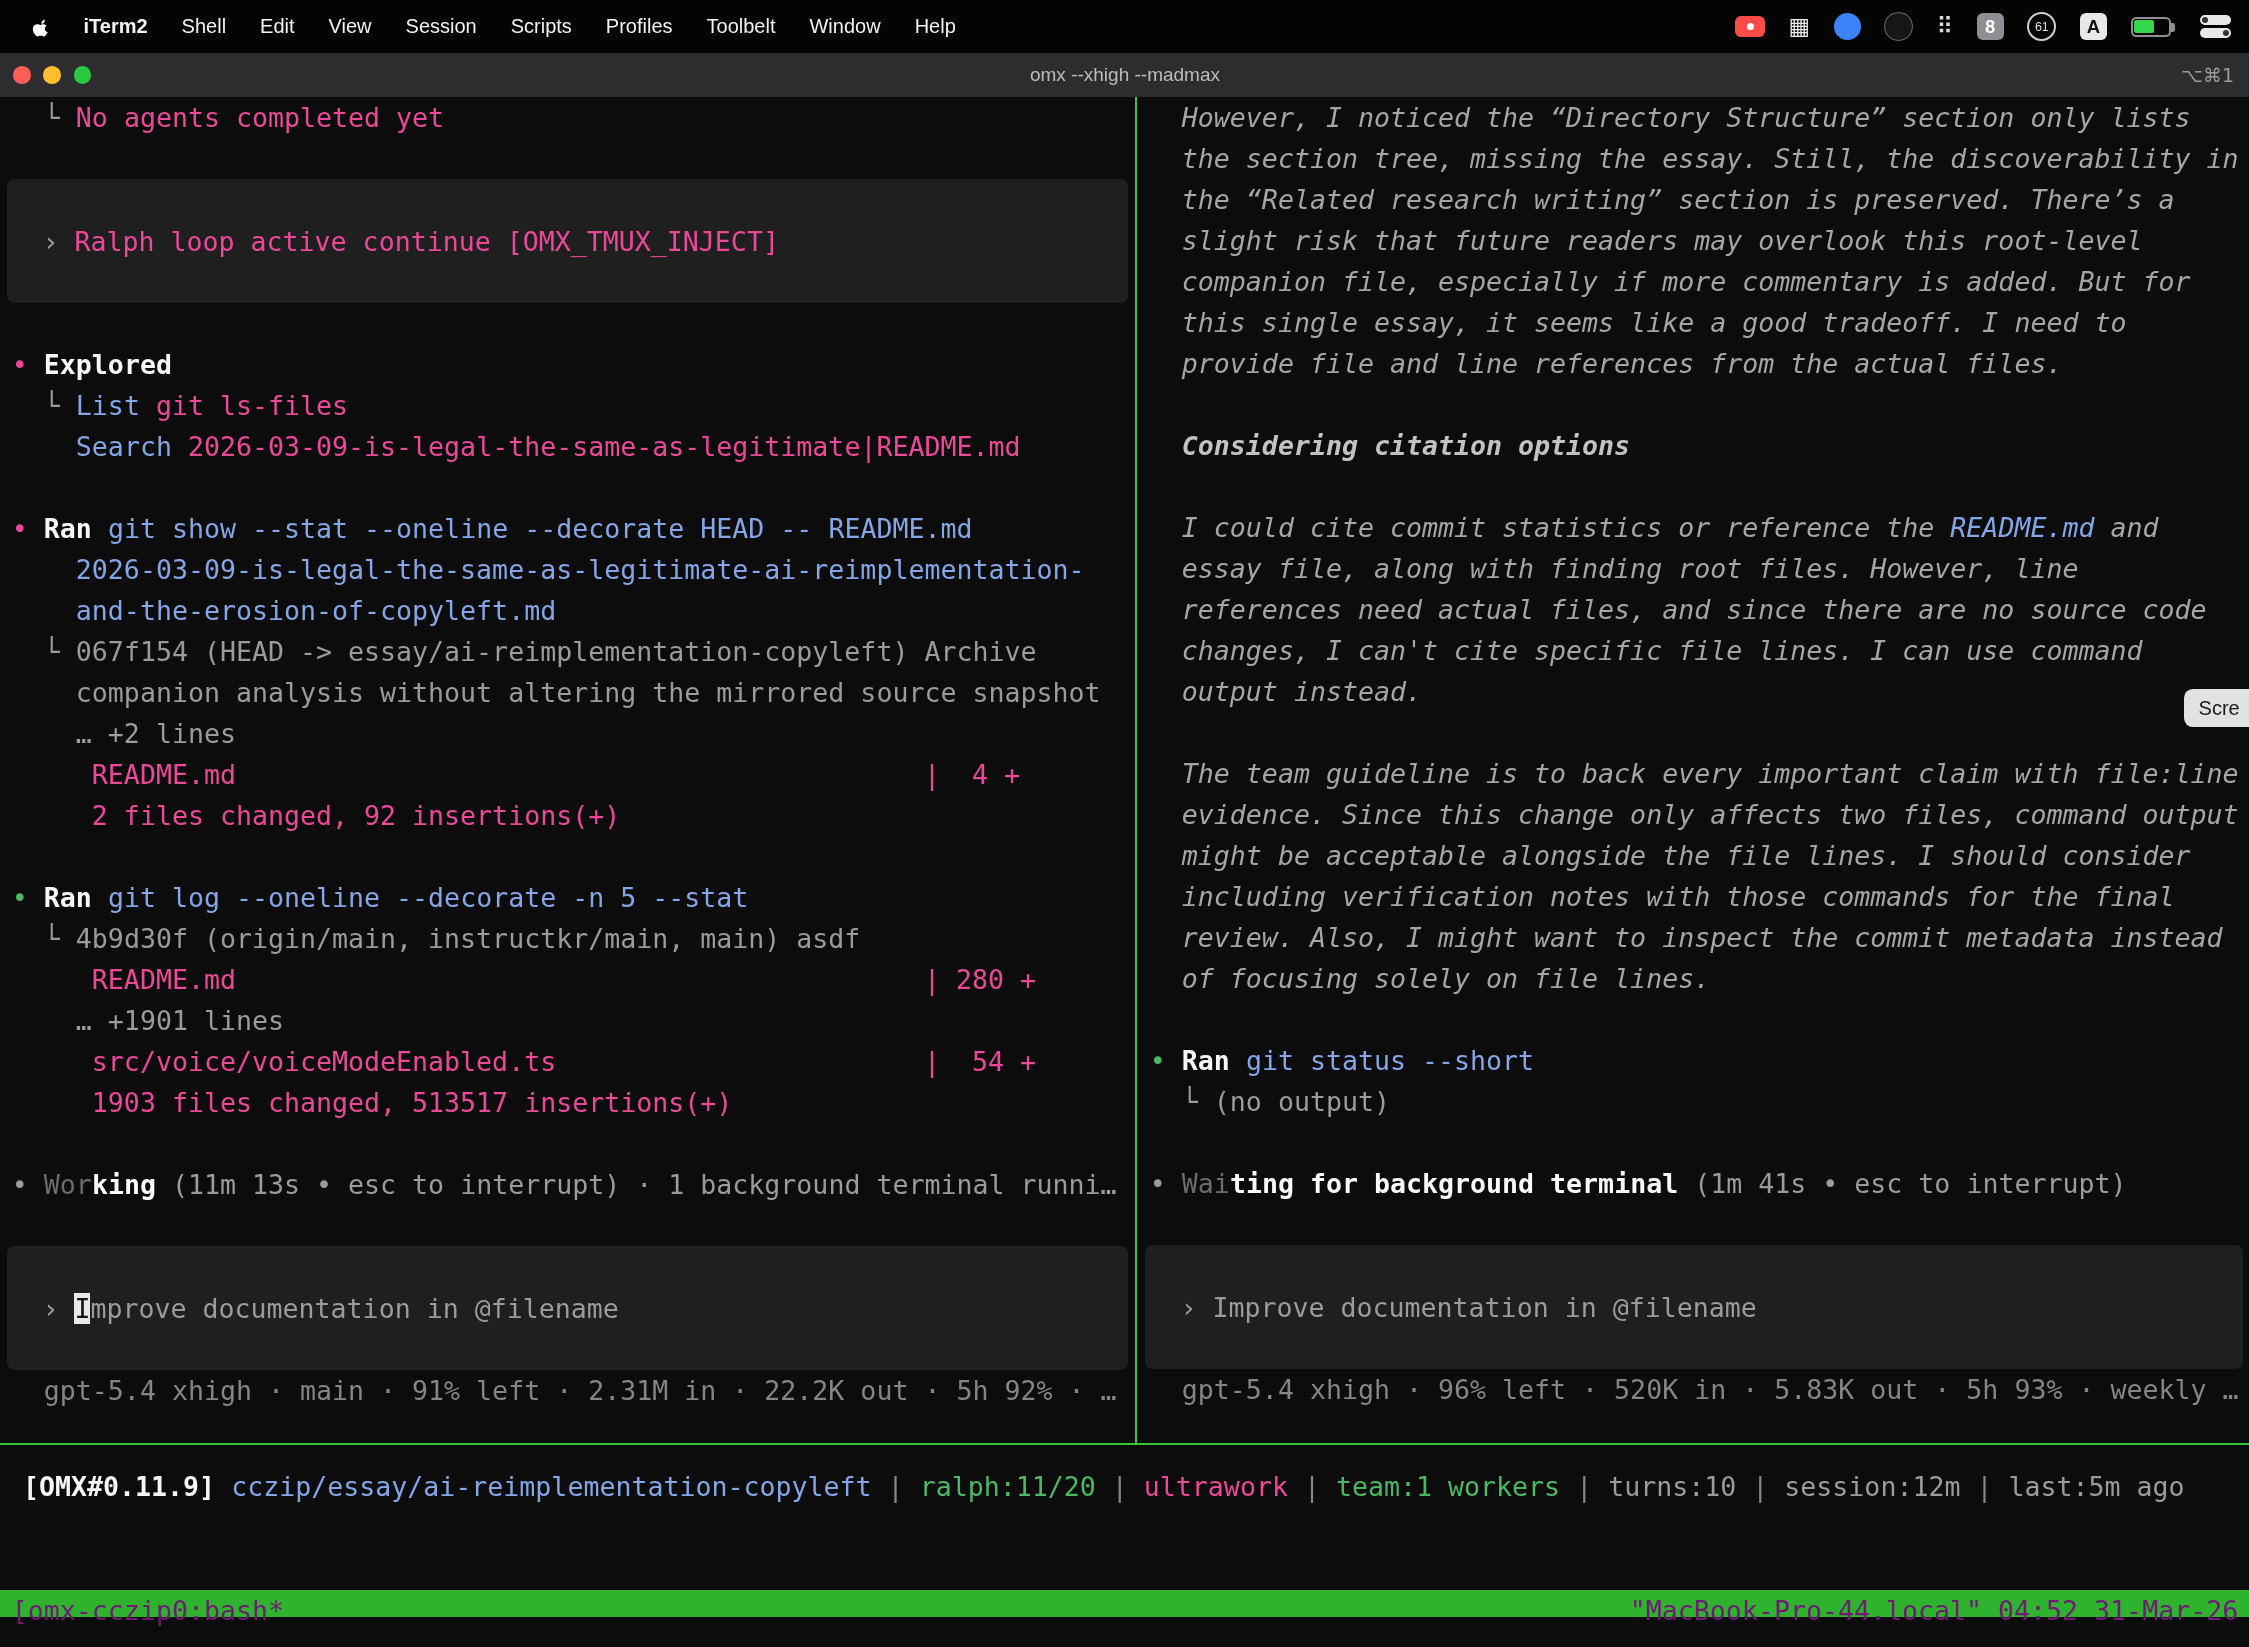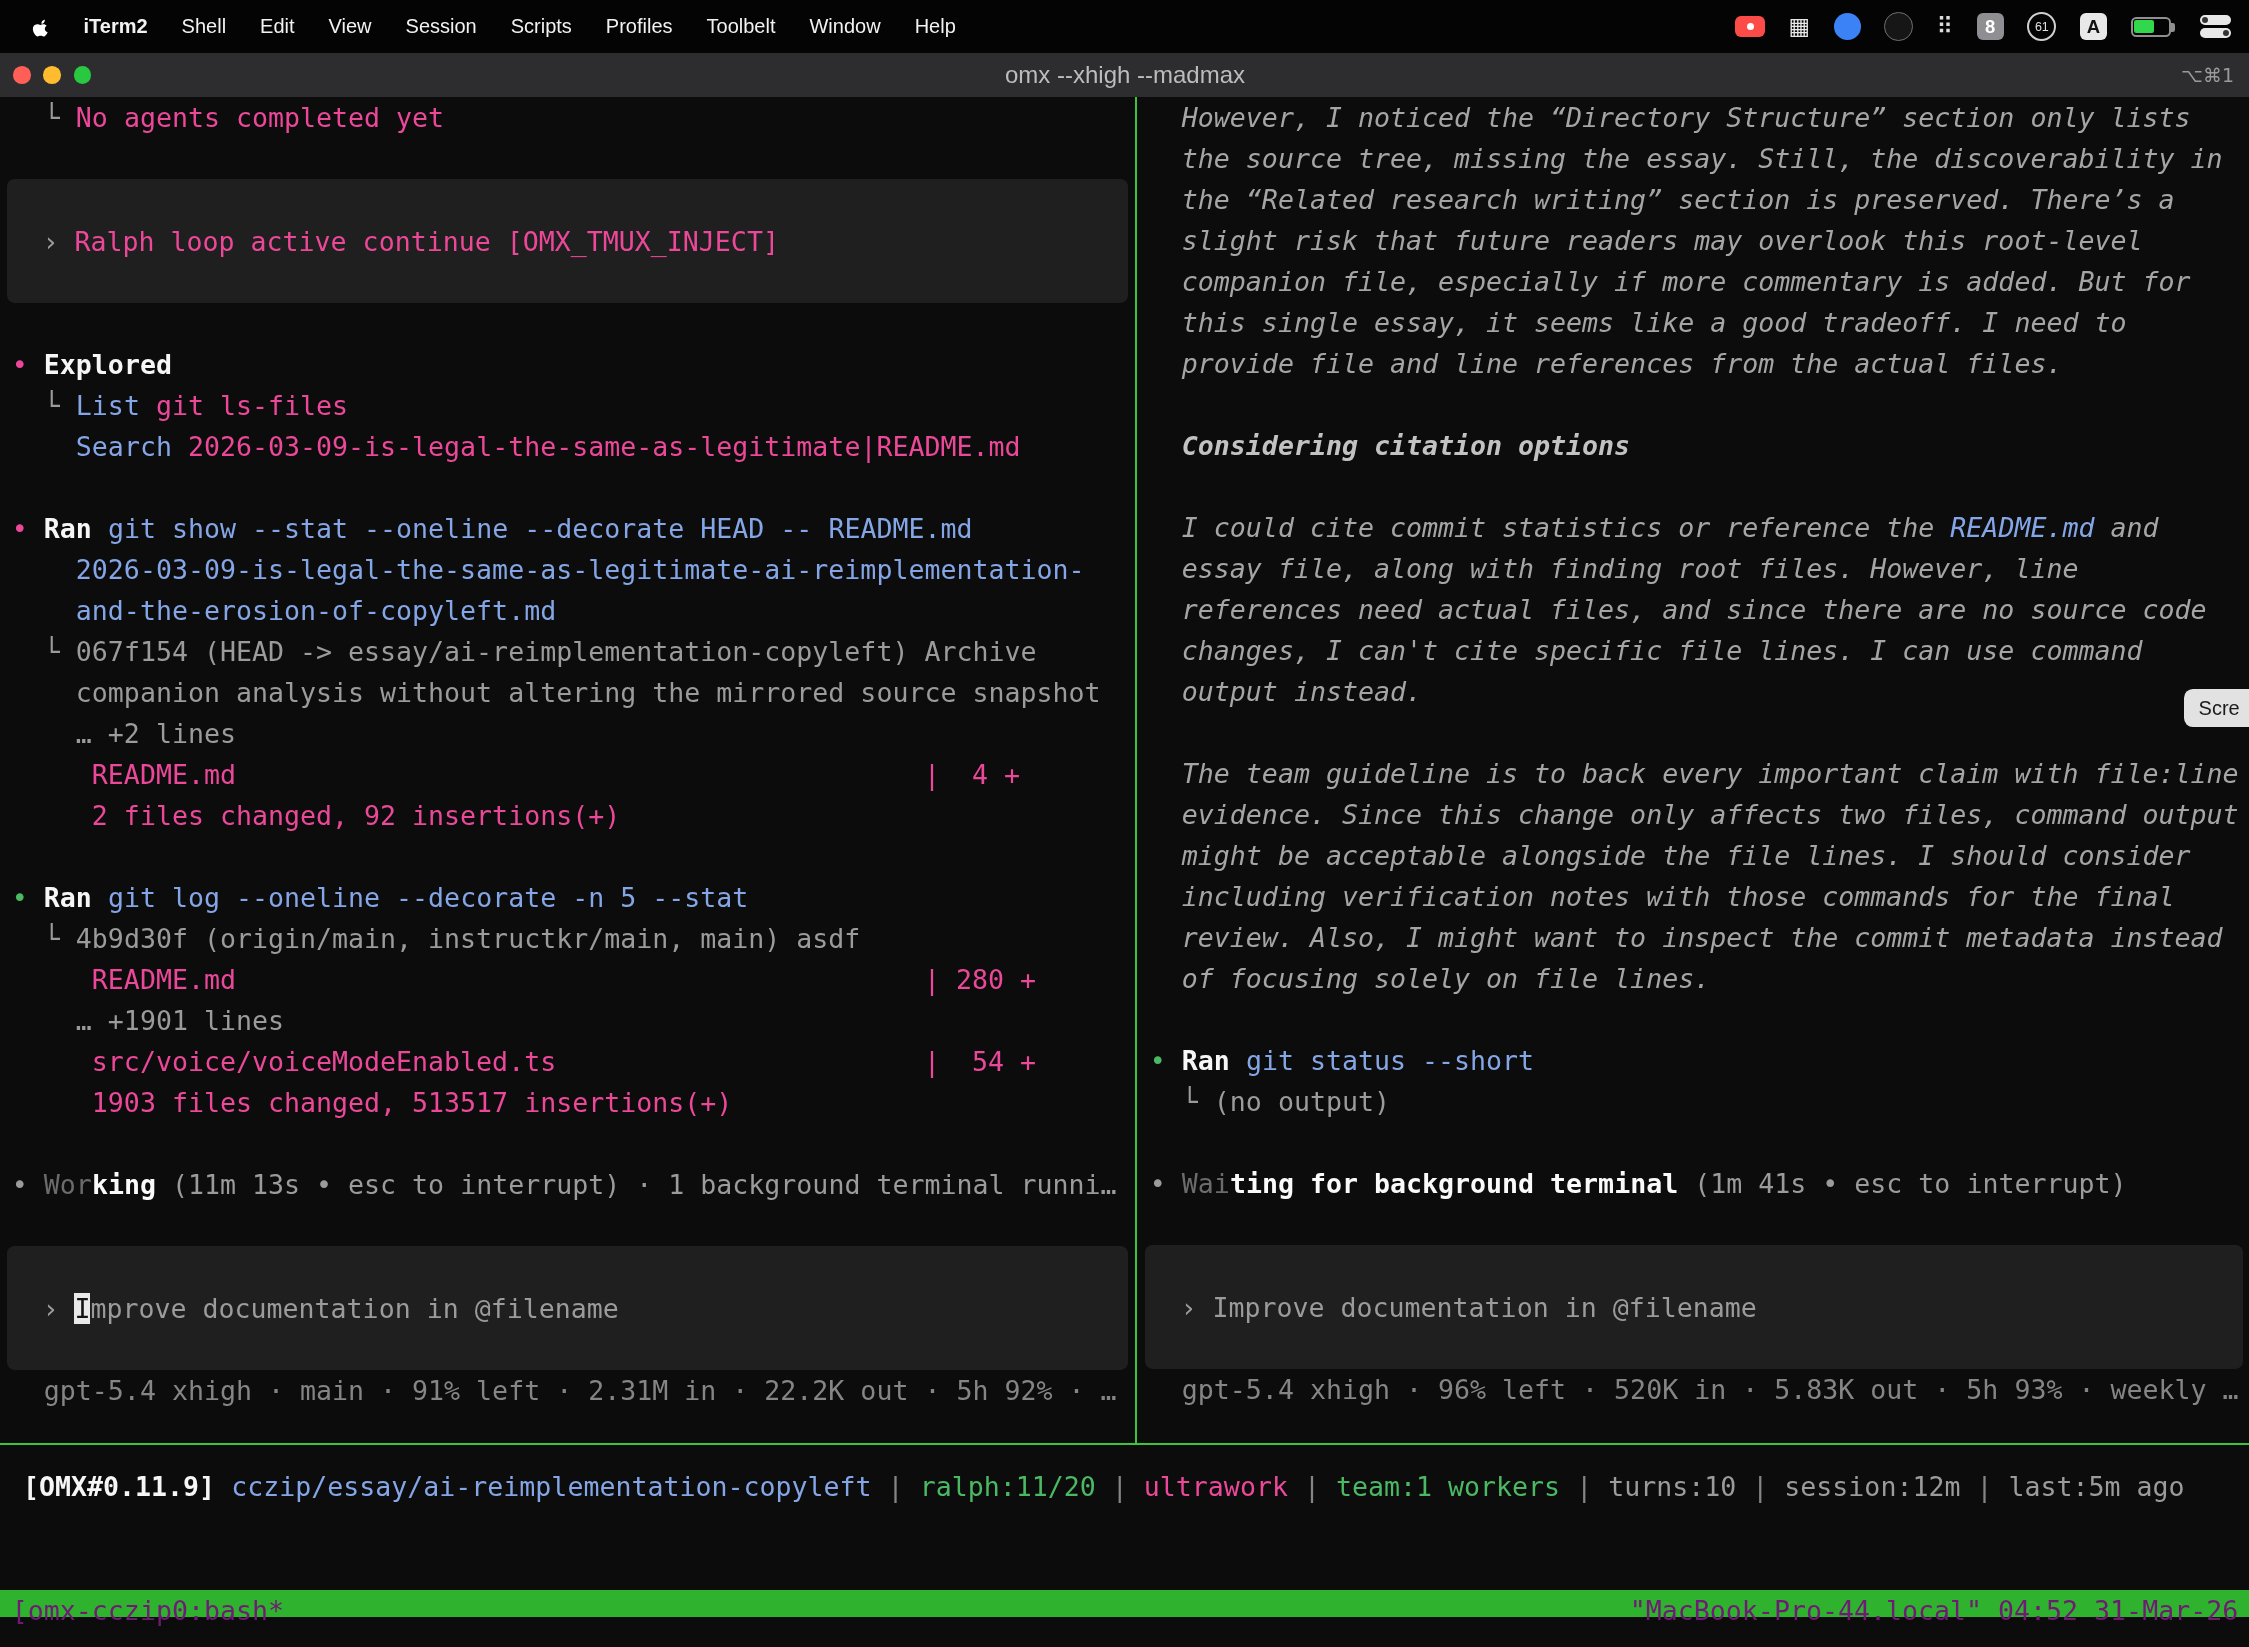--- a/index.html
+++ b/index.html
@@ -29,21 +29,21 @@
   .cc i:first-child::after{left:2.2px;}
   .cc i:last-child::after{right:2.2px;}
 
   
   .titlebar{position:absolute;top:53px;left:0;right:0;height:44px;background:#2d2d2f;display:flex;align-items:center;z-index:4;}
   .lights{position:absolute;left:13.3px;display:flex;gap:12.5px;}
   .light{width:17.7px;height:17.7px;border-radius:50%;display:block;}
   .light.close{background:#ff5f57;}
   .light.min{background:#febc2e;}
   .light.zoom{background:#28c840;}
-  .wtitle{flex:1;text-align:center;color:#bcbcbc;font-size:24px;}
+  .wtitle{flex:1;text-align:center;color:#bcbcbc;font-size:19px;}
   .wshort{position:absolute;right:16px;color:#9a9a9a;font-size:19px;font-family:"DejaVu Sans",sans-serif;}
 
   
   .term{position:absolute;top:97px;left:0;right:0;bottom:0;background:#0c0c0c;font-family:"DejaVu Sans Mono",monospace;font-size:26.6px;}
   .pane{position:absolute;top:0;height:1346px;overflow:hidden;}
   #pane-left{left:0;width:1135px;}
   #pane-right{left:1138px;width:1112px;}
   .row{height:41px;line-height:41px;white-space:pre;padding-left:11.8px;overflow:hidden;color:#e9e9e9;}
   .tbox{margin:0 7.4px;height:124px;border-radius:7.4px;background:#1f1f1f;display:flex;align-items:center;box-sizing:border-box;}
   .tbox .row{padding-left:35px;}
@@ -173,21 +173,21 @@
       <div class="row"></div>
       <div class="row"><span class="dim">• </span><span class="sdim">Wor</span><span class="sb">king</span><span class="dim"> (11m 13s • esc to interrupt) · 1 background terminal runni…</span></div>
       <div class="row"></div>
       <div class="tbox">
         <div class="row"><span class="dim">› </span><span class="cur">I</span><span class="dim">mprove documentation in @filename</span></div>
       </div>
       <div class="row"><span class="dim2">  gpt-5.4 xhigh · main · 91% left · 2.31M in · 22.2K out · 5h 92% · …</span></div>
     </div>
   <div class="pane" id="pane-right">
       <div class="row"><span class="it">  However, I noticed the “Directory Structure” section only lists</span></div>
-      <div class="row"><span class="it">  the source tree, missing the essay. Still, the discoverability in</span></div>
+      <div class="row"><span class="it">  the section tree, missing the essay. Still, the discoverability in</span></div>
       <div class="row"><span class="it">  the “Related research writing” section is preserved. There’s a</span></div>
       <div class="row"><span class="it">  slight risk that future readers may overlook this root-level</span></div>
       <div class="row"><span class="it">  companion file, especially if more commentary is added. But for</span></div>
       <div class="row"><span class="it">  this single essay, it seems like a good tradeoff. I need to</span></div>
       <div class="row"><span class="it">  provide file and line references from the actual files.</span></div>
       <div class="row"></div>
       <div class="row"><span class="itb">  Considering citation options</span></div>
       <div class="row"></div>
       <div class="row"><span class="it">  I could cite commit statistics or reference the </span><span class="blueit">README.md</span><span class="it"> and</span></div>
       <div class="row"><span class="it">  essay file, along with finding root files. However, line</span></div>

